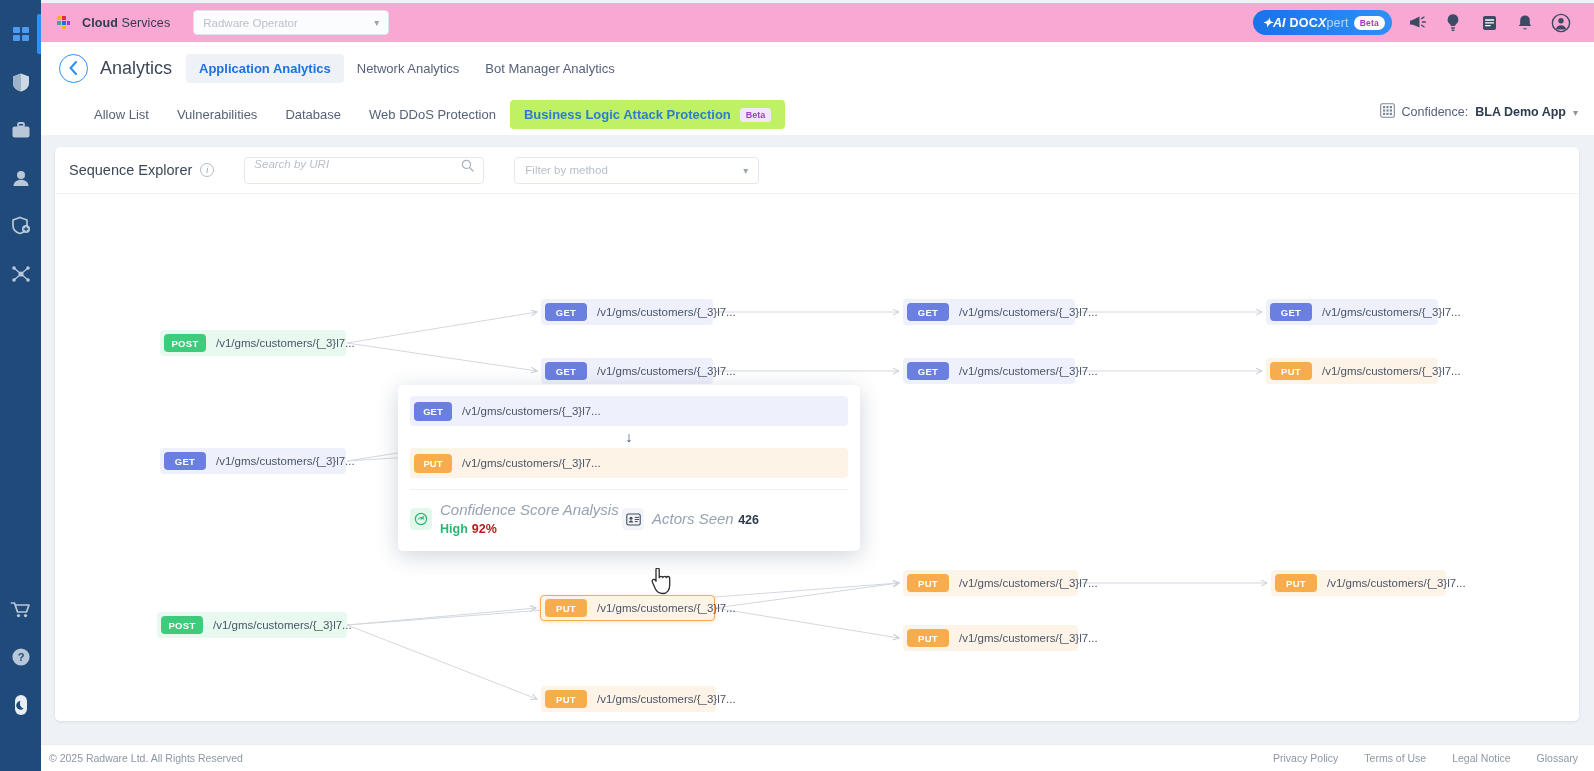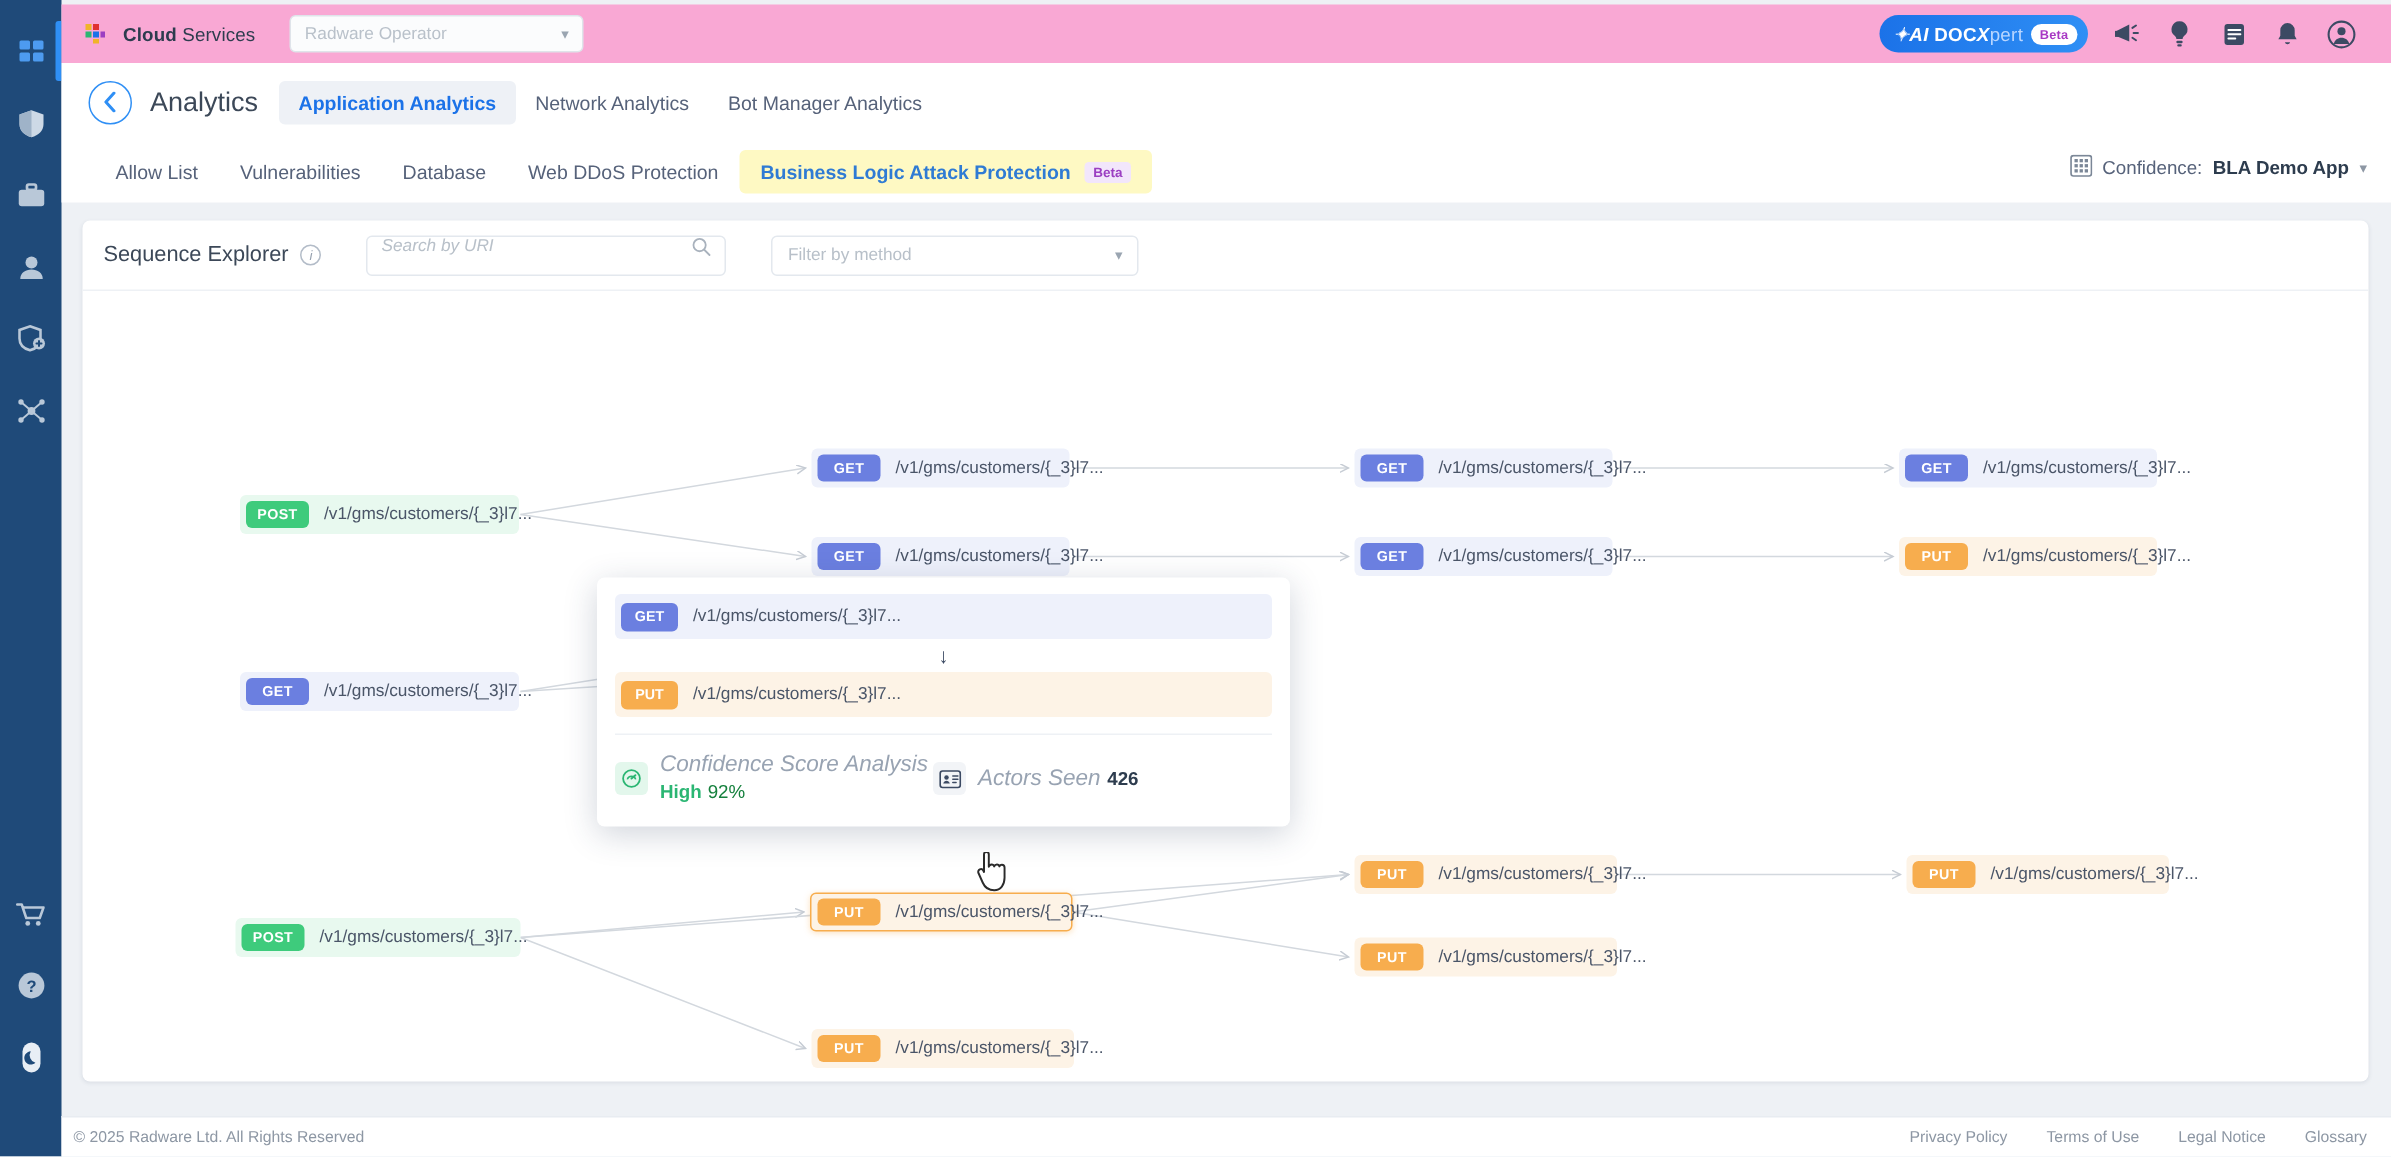--- a/index.html
+++ b/index.html
@@ -69,26 +69,26 @@
     width: 29px; height: 29px; border-radius: 50%; border: 1.6px solid #2f8ff5;
     display: flex; align-items: center; justify-content: center; color: #2f8ff5;
     cursor: pointer; flex: none;
   }
   .pagetitle { font-size: 18px; color: #3c4858; margin-left: 12px; margin-right: 14px; font-weight: 400; }
   .tab1 {
     font-size: 13px; color: #56627a; padding: 7px 13px; border-radius: 4px;
     cursor: pointer; white-space: nowrap;
   }
   .tab1.active { color: #1b72e8; font-weight: 700; background: #eef1f6; }
-  .nav2 { display: flex; align-items: center; height: 41px; padding-left: 22px; position: relative; }
+  .nav2 { display: flex; align-items: center; height: 41px; padding-left: 22px; position: relative; margin-left: 17px; }
   .tab2 {
     font-size: 13px; color: #56627a; padding: 7px 14px; border-radius: 4px;
     cursor: pointer; white-space: nowrap; display: flex; align-items: center; gap: 9px;
   }
-  .tab2.active { color: #2f7bd4; font-weight: 700; background: #fef9c3; }
+  .tab2.active { color: #2f7bd4; font-weight: 700; background: #bef264; }
   .beta-tag {
     background: #f2e6fb; color: #9b3fc2; font-size: 9px; font-weight: 700;
     border-radius: 3px; padding: 2px 6px;
   }
   .appsel {
     position: absolute; right: 16px; top: 9px; display: flex; align-items: center;
     gap: 7px; font-size: 12.5px; color: #56627a; cursor: pointer;
   }
   .appsel b { color: #2d3c4e; font-weight: 700; }
 
@@ -163,21 +163,21 @@
   .pstats { display: flex; align-items: center; border-top: 1px solid #eef1f5; margin-top: 11px; padding: 11px 0 14px; }
   .stat { display: flex; align-items: center; gap: 8px; }
   .stat.s1 { width: 212px; }
   .stat.s2 { width: 168px; }
   .sicon { width: 22px; height: 22px; border-radius: 4px; display: flex; align-items: center; justify-content: center; flex: none; }
   .sicon.green { background: #e3f7ec; }
   .sicon.gray  { background: #f2f4f7; }
   .stxt .lbl { font-size: 15px; color: #98a3b2; line-height: 13px; font-style: italic; }
   .stxt .val { font-size: 12.5px; color: #2d3c4e; font-weight: 700; line-height: 16px; }
   .stxt .val .hi { color: #2bb673; }
-  .stxt .val .pc { color: #15803d; font-weight: 400; margin-left: 4px; }
+  .stxt .val .pc { color: #b91c1c; font-weight: 700; margin-left: 4px; }
 
   .cursor { position: absolute; left: 649px; top: 568px; z-index: 60; pointer-events: none; }
 
   
   .footer {
     position: absolute; left: 41px; bottom: 0; right: 0; height: 27px;
     background: #fff; border-top: 1px solid #e8ecf1;
     display: flex; align-items: center; padding: 0 16px 0 8px;
   }
   .copy { font-size: 10.5px; color: #8d97a4; text-align: center; }

